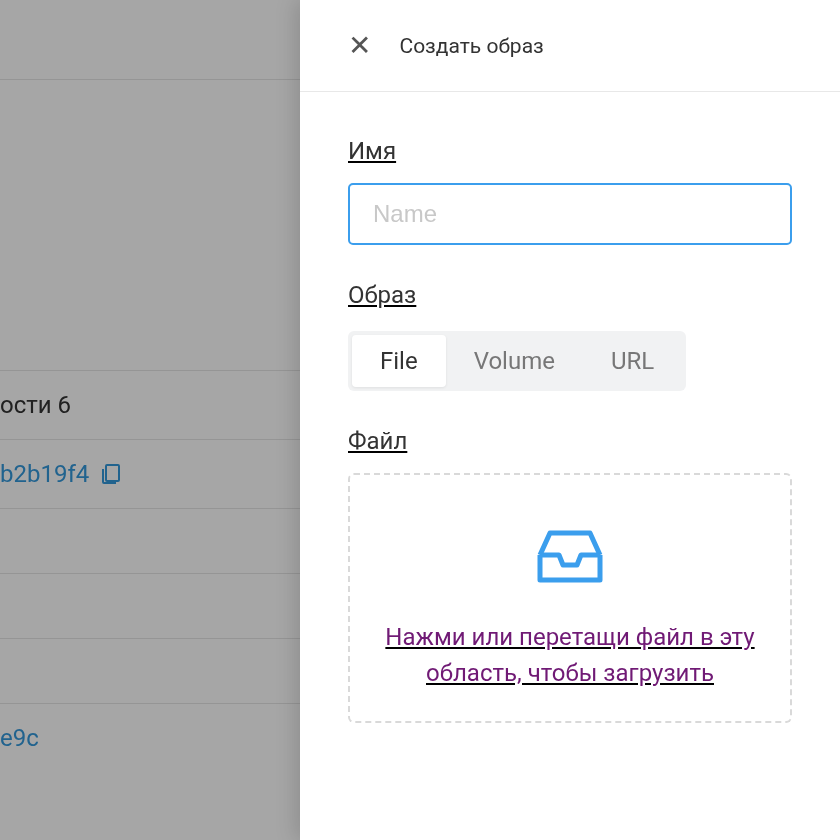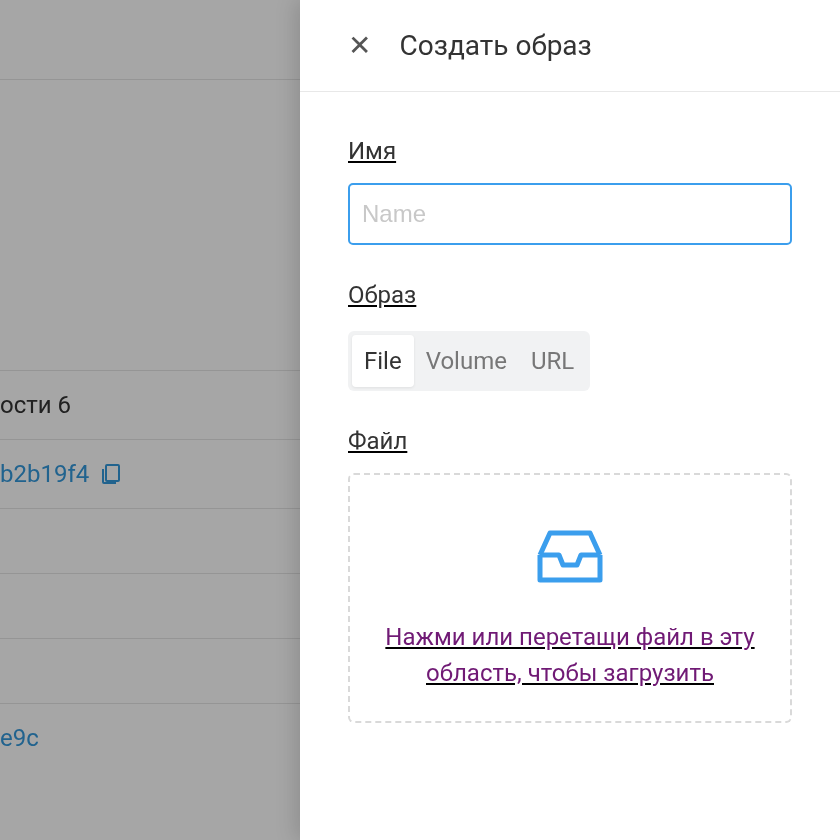--- a/index.html
+++ b/index.html
@@ -83,60 +83,60 @@
       border-bottom: 1px solid #e8e8e8;
     }
     .close-icon {
       font-size: 28px;
       color: #555;
       cursor: pointer;
       font-weight: 300;
       line-height: 1;
     }
     .modal-title {
-      font-size: 28px;
+      font-size: 21px;
       color: #333;
       font-weight: 400;
     }
     .modal-body {
       padding: 45px 48px 0 48px;
       text-decoration: underline;
     }
     .field-label {
       font-size: 24px;
       color: #333;
       margin-bottom: 18px;
       font-weight: 400;
     }
     .text-input {
       width: 100%;
       height: 62px;
       border: 2px solid #3b9eed;
       border-radius: 5px;
-      padding: 0 12px;
+      padding: 0 23px;
       font-size: 24px;
       color: #333;
       outline: none;
     }
     .text-input::placeholder {
       color: #c8c8c8;
     }
     .section {
       margin-top: 36px;
     }
     .tabs {
       display: inline-flex;
       background: #f1f2f3;
       border-radius: 6px;
       padding: 4px;
       gap: 0;
       margin-top: 4px;
     }
     .tab {
-      padding: 12px 12px;
+      padding: 12px 28px;
       font-size: 24px;
       color: #777;
       cursor: pointer;
       border-radius: 4px;
     }
     .tab.active {
       background: #fff;
       color: #333;
       box-shadow: 0 1px 3px rgba(0,0,0,0.08);
     }

